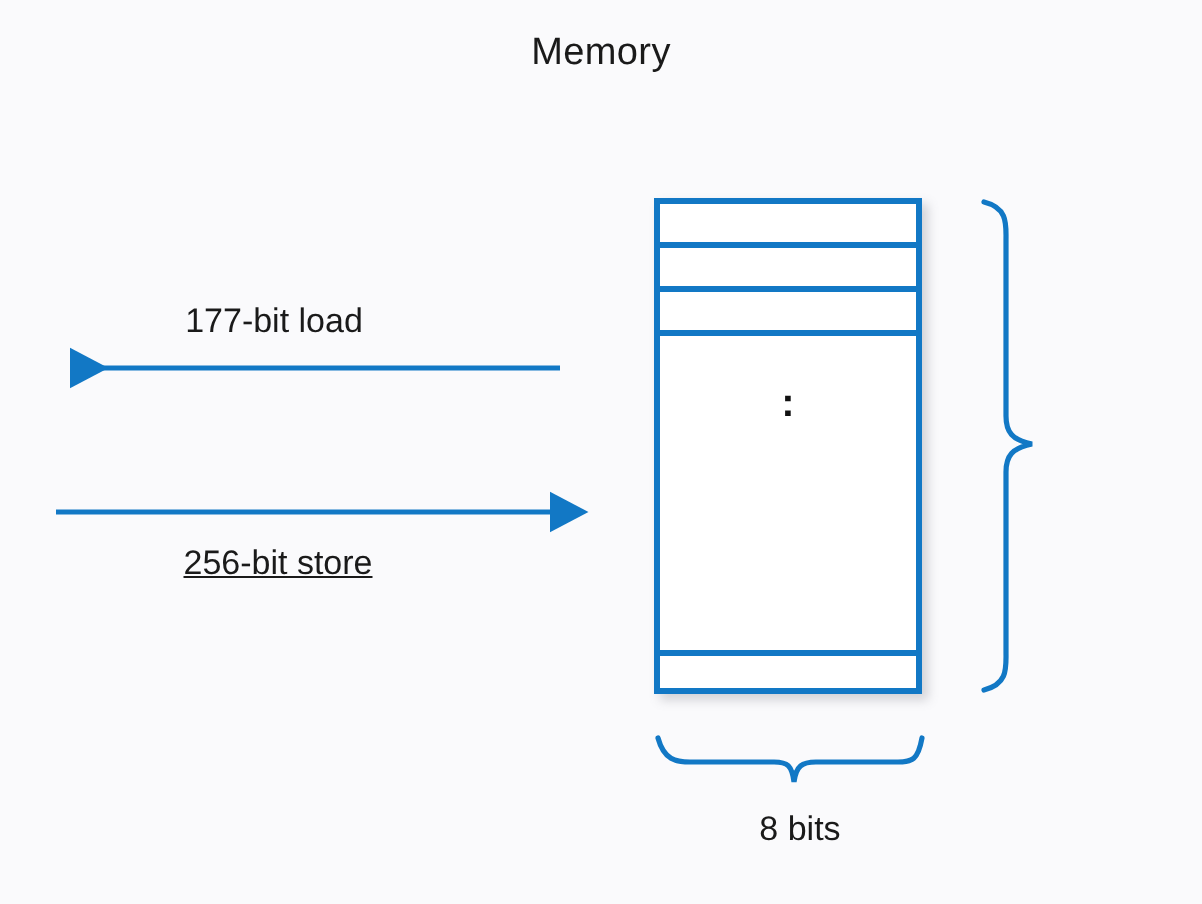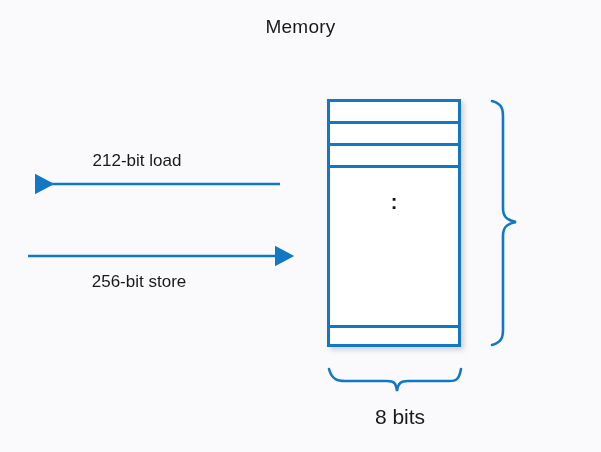--- a/index.html
+++ b/index.html
@@ -93,26 +93,27 @@
   .label-load {
     left: 0;
     top: 151px;
     width: 274px;
   }
   .label-store {
     left: 0;
     top: 268px;
     width: 278px;
     line-height: 28px;
+    text-decoration: underline;
   }
   .label-bits {
     left: 330px;
     top: 405px;
     width: 140px;
-    font-size: 21px;
+    font-size: 17px;
     text-align: center;
   }
 </style>
 </head>
 <body>
 
 <div id="diagram">
 
   <div class="title">Memory</div>
 
@@ -150,21 +151,21 @@
 
     <path d="M 329,369
              C 332,380 338,381 345,381
              L 387,381
              C 394,381 396,383 397,391
              C 398,383 401,381 408,381
              L 449,381
              C 456,381 459,380 461,369" fill="none" stroke="#1278c5" stroke-width="2.6" stroke-linecap="round"></path>
   </svg>
 
-  <div class="label label-load">212-bit load</div>
+  <div class="label label-load">177-bit load</div>
 
   <div class="label label-store">
     <div>256-bit store</div>
   </div>
 
   <div class="label label-bits">8 bits</div>
 
 </div>
 
 </body></html>

